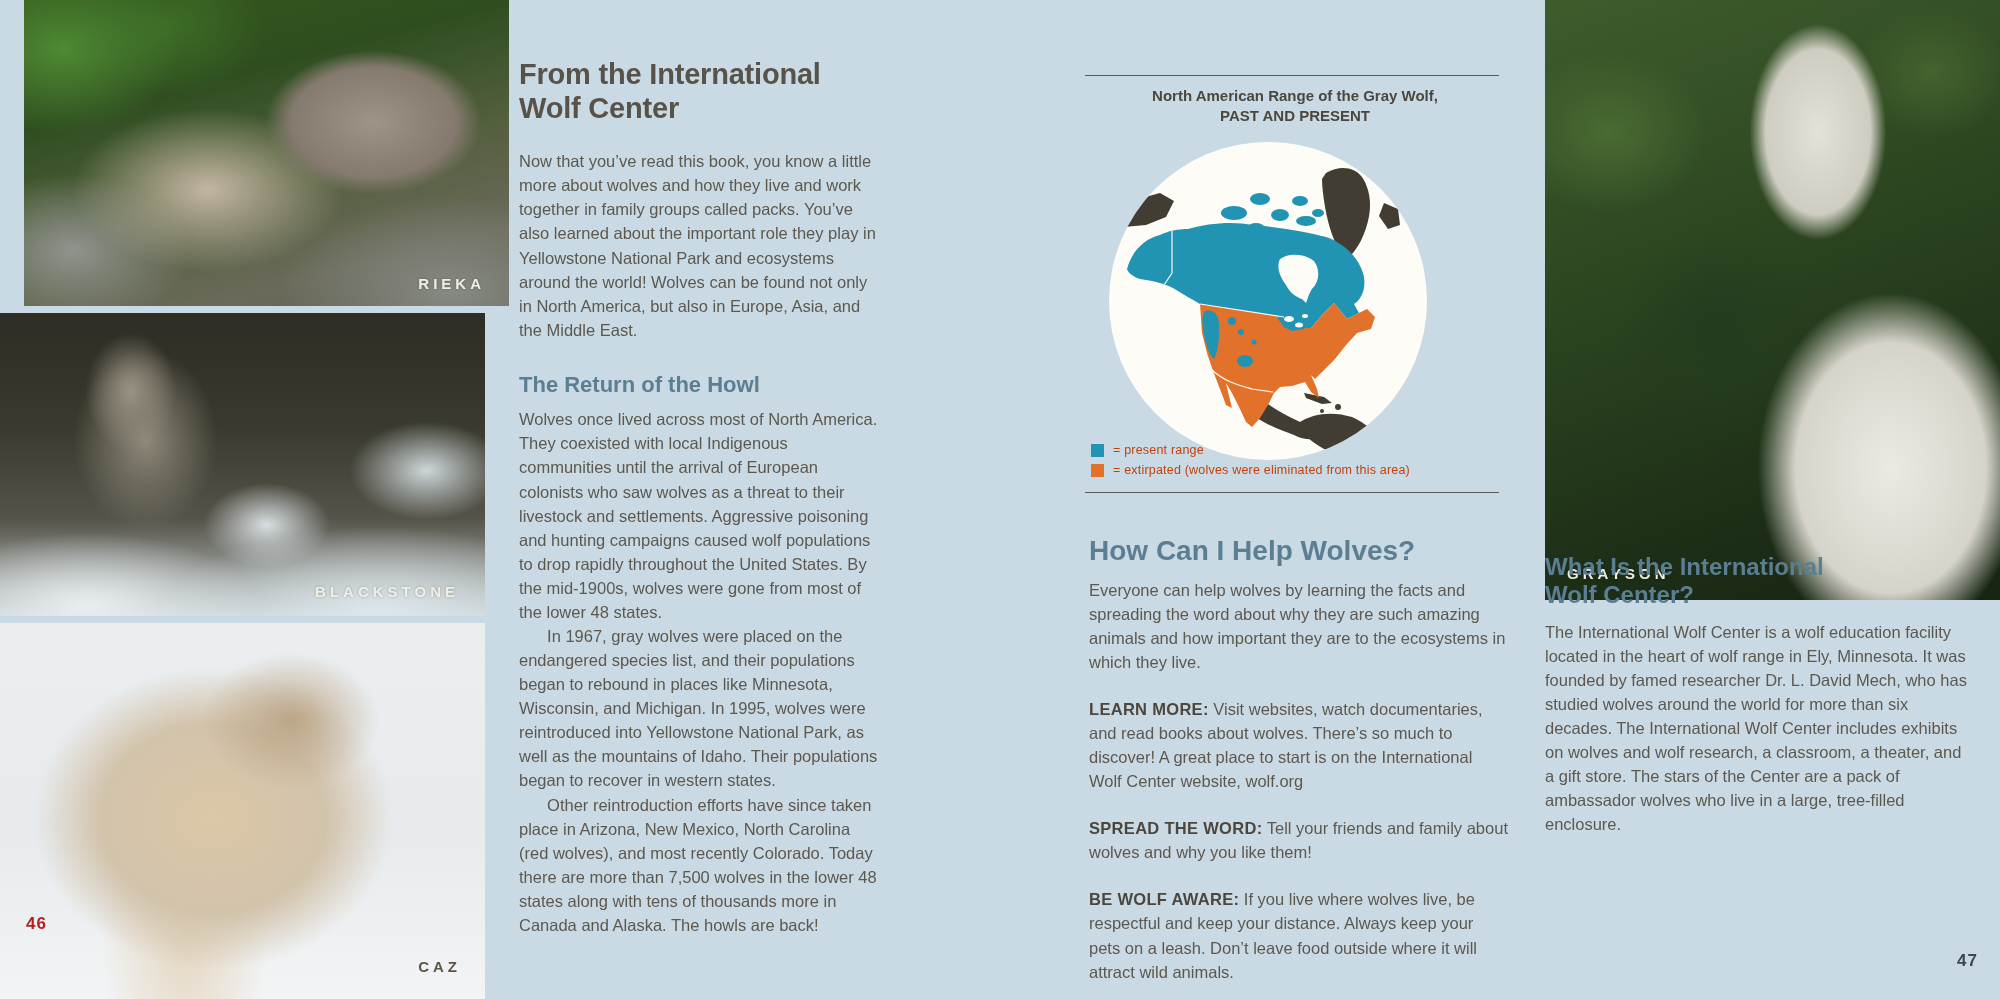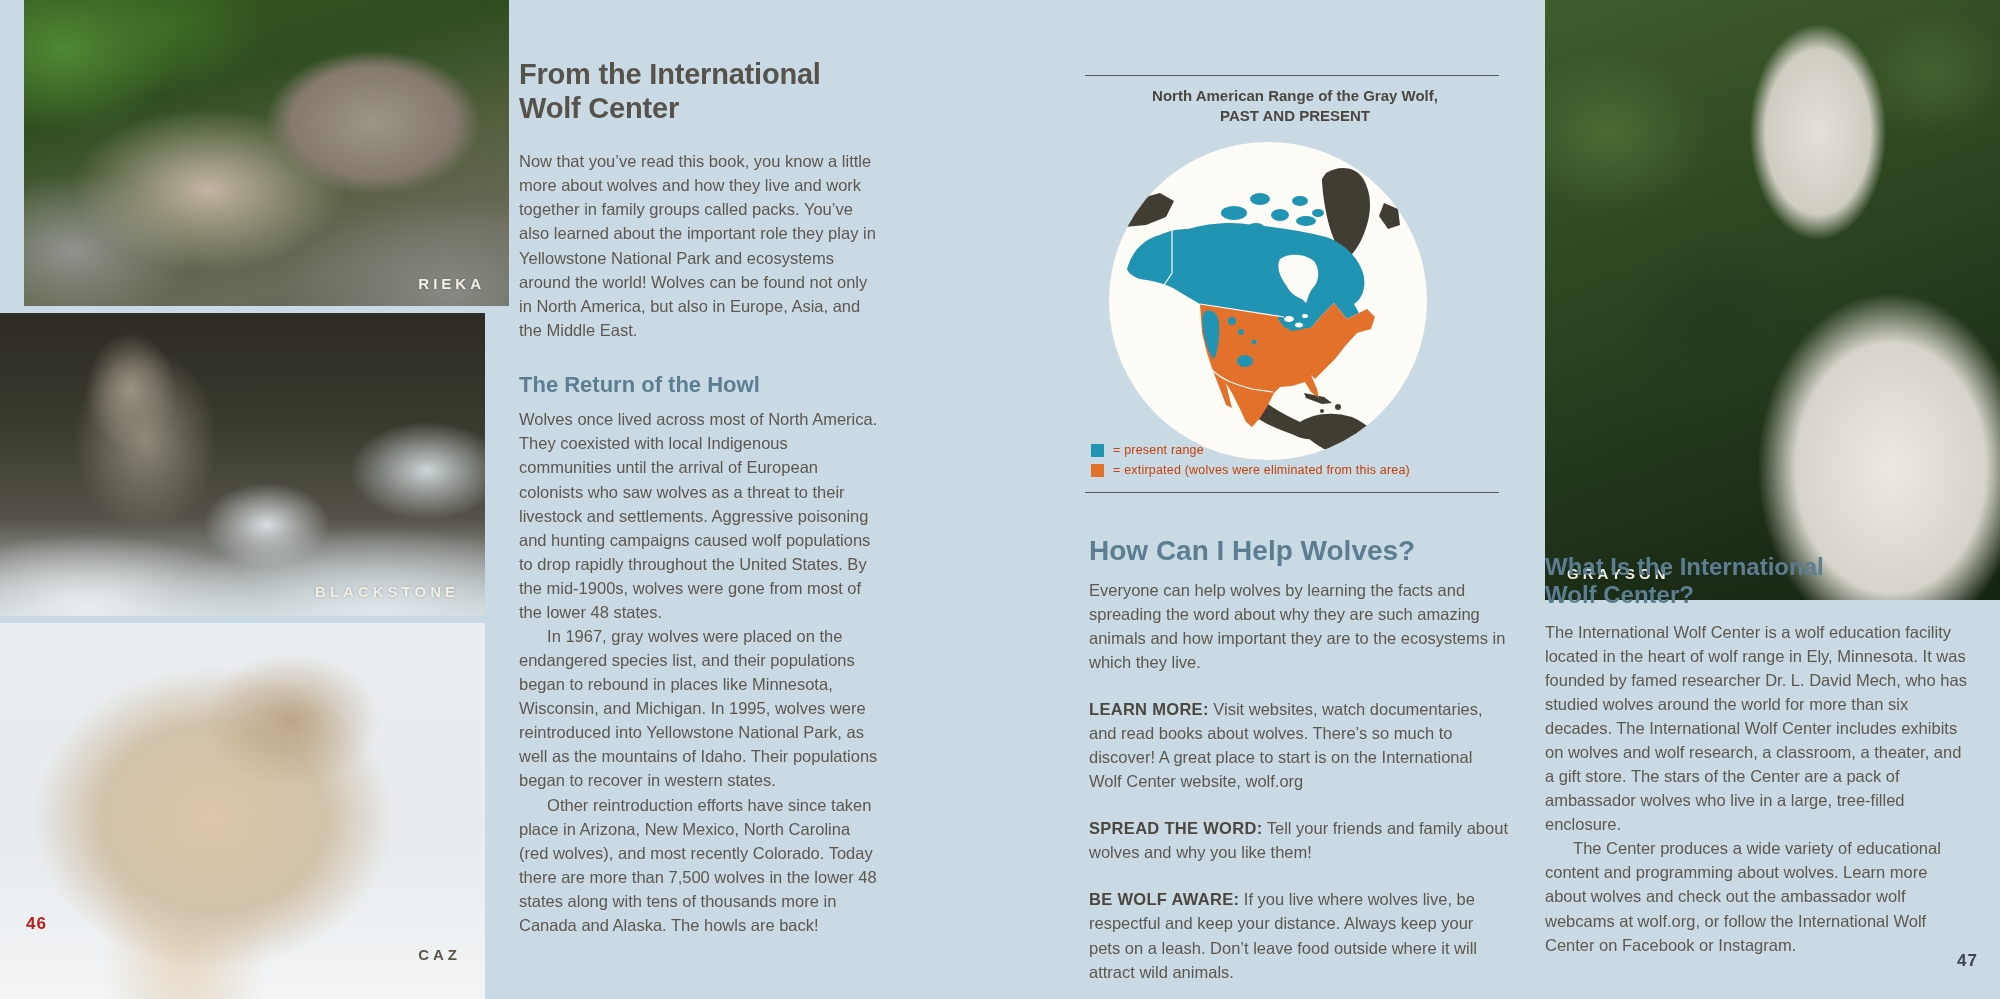--- a/index.html
+++ b/index.html
@@ -47,21 +47,21 @@
       radial-gradient(150px 150px at 38% 55%, #243c1e 0%, rgba(36,60,30,0) 66%),
       radial-gradient(130px 110px at 85% 12%, #44632f 0%, rgba(68,99,47,0) 60%),
       linear-gradient(160deg, #3e5c2c 0%, #2c4520 42%, #1d2e17 78%, #162412 100%);
   }
   .photo-label{
     position:absolute;font-weight:bold;font-size:15px;letter-spacing:4px;
     color:#f1eee4;text-shadow:0 0 3px rgba(0,0,0,.25);
   }
   #label-rieka{left:0;top:0;right:24px;bottom:14px;display:flex;align-items:flex-end;justify-content:flex-end;}
   #label-blackstone{right:26px;bottom:16px;}
-  #label-caz{right:24px;bottom:36px;color:#5b5546;text-shadow:none;}
+  #label-caz{right:24px;bottom:24px;color:#5b5546;text-shadow:none;}
   #label-grayson{left:22px;bottom:18px;}
   
   .page-num{position:absolute;font-size:17px;font-weight:bold;letter-spacing:1px;}
   #page-num-left{left:26px;top:914px;color:#b91c1c;}
   #page-num-right{right:22px;top:951px;color:#3e4650;}
   
   #left-article{position:absolute;left:519px;top:58px;width:364px;}
   #left-article h1{
     margin:0 0 24px 0;font-size:29px;line-height:1.16;color:#57524a;letter-spacing:-.2px;
   }
@@ -200,14 +200,13 @@
   <h2 class="blue-head">How Can I Help Wolves?</h2>
   <p class="body-text">Everyone can help wolves by learning the facts and spreading the word about why they are such amazing animals and how important they are to the ecosystems in which they live.</p>
   <p class="body-text tip"><strong>LEARN MORE:</strong><span> Visit websites, watch documentaries, and read books about wolves. There’s so much to discover! A great place to start is on the International Wolf Center website, wolf.org</span></p>
   <p class="body-text tip"><strong>SPREAD THE WORD:</strong><span> Tell your friends and family about wolves and why you like them!</span></p>
   <p class="body-text tip"><strong>BE WOLF AWARE:</strong><span> If you live where wolves live, be respectful and keep your distance. Always keep your pets on a leash. Don’t leave food outside where it will attract wild animals.</span></p>
 </div>
 
 <div id="about-col">
   <h2 class="blue-head">What Is the International Wolf Center?</h2>
   <p class="body-text">The International Wolf Center is a wolf education facility located in the heart of wolf range in Ely, Minnesota. It was founded by famed researcher Dr. L. David Mech, who has studied wolves around the world for more than six decades. The International Wolf Center includes exhibits on wolves and wolf research, a classroom, a theater, and a gift store. The stars of the Center are a pack of ambassador wolves who live in a large, tree-filled enclosure.</p>
-  <p class="body-text indent">The Center produces a wide variety of educational content and programming about wolves. Learn more about wolves and check out the ambassador wolf webcams at wolf.org, or follow the International Wolf Center on Facebook or Instagram.</p>
 </div>
 
 </body></html>

